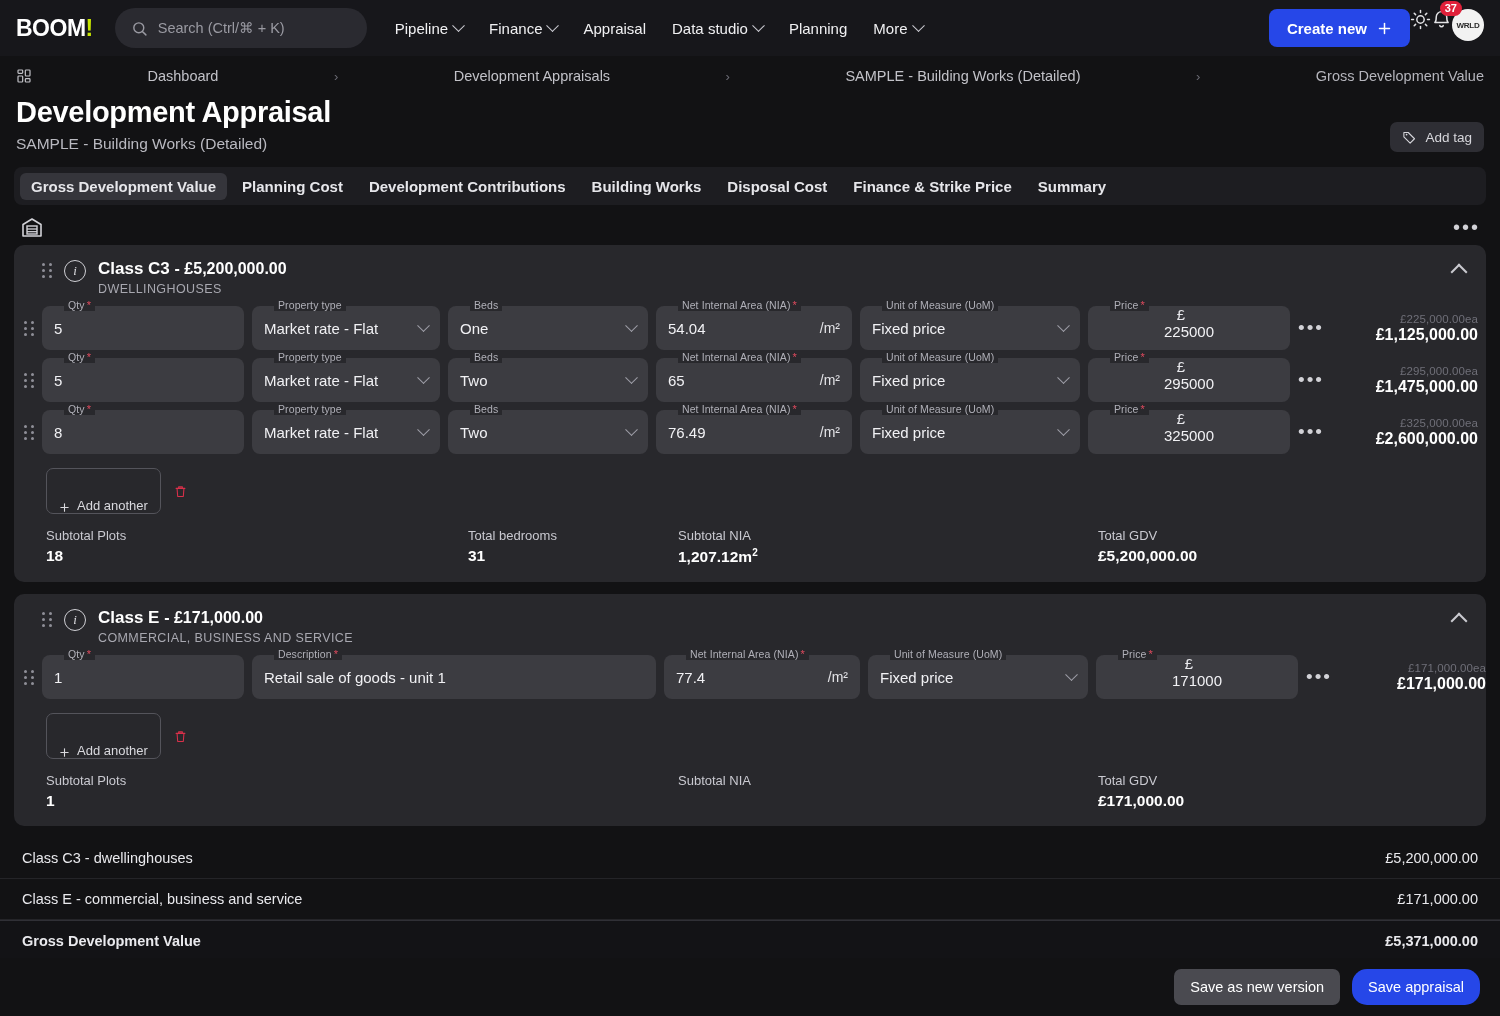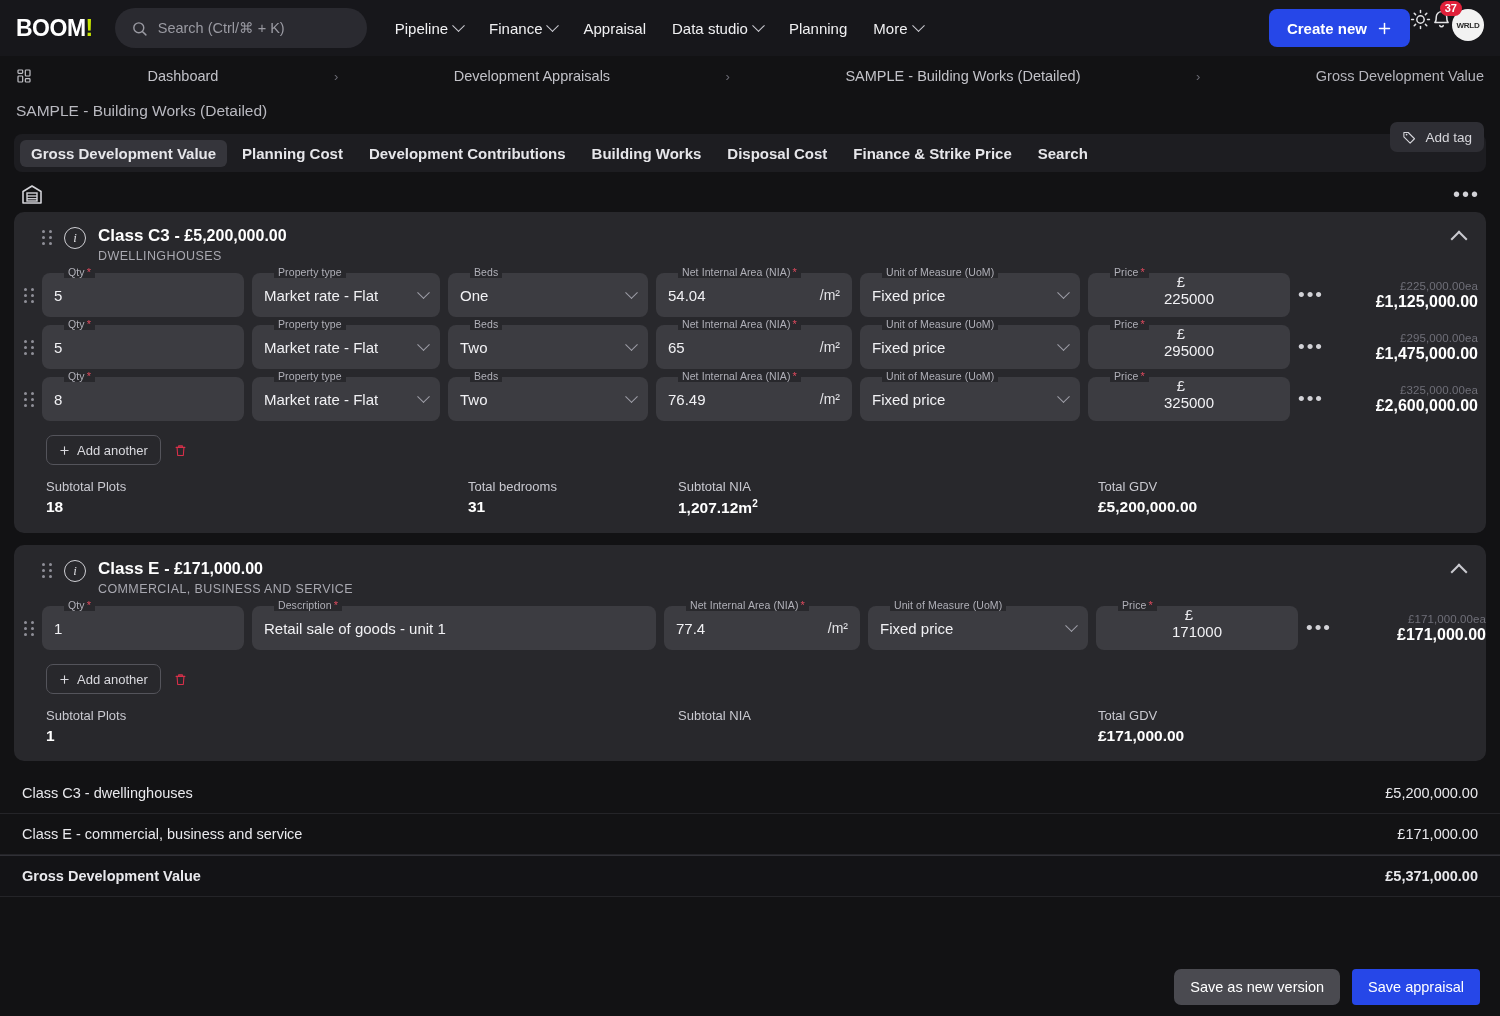--- a/index.html
+++ b/index.html
@@ -151,22 +151,22 @@
   .w-desc { width: 404px; }
   .w-qty2 { width: 202px; }
 
   .row-dots { color: #d2d2d7; font-size: 19px; letter-spacing: 2px; cursor: pointer; width: 34px; text-align: center; line-height: 10px; }
   .row-tot { text-align: right; min-width: 150px; padding-right: 4px; }
   .row-tot .ea { font-size: 11.5px; color: #6f6f78; letter-spacing: 0.1px; }
   .row-tot .big { font-size: 16px; font-weight: 700; color: #ffffff; margin-top: 1px; }
 
   .addrow { display: flex; align-items: center; gap: 12px; padding: 10px 0 2px 22px; }
   .add-another {
-    background: none; border: 1px solid #54545b; border-radius: 7px; height: 30px;
-    color: #d9d9de; font-size: 13px; padding: 0 12px; display: flex; align-items: center; gap: 7px;
+    background: none; border: 1px solid #54545b; border-radius: 7px; height: 46px;
+    color: #d9d9de; font-size: 13px; padding: 0 12px; display: flex; align-items: flex-end; gap: 7px;
     cursor: pointer;
   }
   .trash { cursor: pointer; display: flex; }
 
   .totals { display: flex; padding: 12px 0 6px 22px; }
   .tot-cell .tl { font-size: 13px; color: #c9c9d0; }
   .tot-cell .tv { font-size: 15.5px; font-weight: 700; color: #ffffff; margin-top: 4px; }
   .sup { font-size: 10px; vertical-align: super; }
 
   
@@ -181,21 +181,21 @@
   .footer {
     position: absolute; bottom: 0; left: 0; right: 0; height: 58px;
     background: #121214; display: flex; align-items: center; justify-content: flex-end;
     gap: 12px; padding: 0 20px;
   }
   .btn-sec {
     background: #4a4a50; color: #fff; border: none; border-radius: 7px;
     height: 36px; padding: 0 16px; font-size: 14.5px; cursor: pointer;
   }
   .btn-pri {
-    background: #2647e8; color: #fff; border: none; border-radius: 4px;
+    background: #2647e8; color: #fff; border: none; border-radius: 15px;
     height: 36px; padding: 0 16px; font-size: 14.5px; cursor: pointer;
   }
 </style>
 </head>
 <body>
 
 <div class="topbar">
   <div class="logo">
     <span>BOOM</span><span class="bang">!</span>
   </div>
@@ -282,38 +282,39 @@
   <span class="crumb">Dashboard</span>
   <span class="sep">›</span>
   <span class="crumb">Development Appraisals</span>
   <span class="sep">›</span>
   <span class="crumb">SAMPLE - Building Works (Detailed)</span>
   <span class="sep">›</span>
   <span class="crumb last">Gross Development Value</span>
 </div>
 
 <div class="page-head">
+  <h1>Development Appraisal</h1>
   <div class="subtitle">SAMPLE - Building Works (Detailed)</div>
   <button class="add-tag">
     <svg width="15" height="15" viewBox="0 0 24 24" fill="none">
       <path d="M3 11V4h7l10 10-7 7L3 11z" stroke="#d6d6db" stroke-width="1.7" stroke-linejoin="round"></path>
       <circle cx="7.3" cy="7.3" r="1.4" fill="#d6d6db"></circle>
     </svg>
     <span>Add tag</span>
   </button>
 </div>
 
 <div class="tabbar">
   <div class="tab active">Gross Development Value</div>
   <div class="tab">Planning Cost</div>
   <div class="tab">Development Contributions</div>
   <div class="tab">Building Works</div>
   <div class="tab">Disposal Cost</div>
   <div class="tab">Finance &amp; Strike Price</div>
-  <div class="tab">Search</div>
+  <div class="tab">Summary</div>
 </div>
 
 <div class="sec-toolbar">
   <svg width="24" height="24" viewBox="0 0 24 24" fill="none">
     <path d="M3 9.5L12 4l9 5.5V21H3V9.5z" stroke="#d2d2d7" stroke-width="1.6" stroke-linejoin="round"></path>
     <rect x="7" y="11" width="10" height="8" stroke="#d2d2d7" stroke-width="1.4" fill="none"></rect>
     <line x1="7" y1="14" x2="17" y2="14" stroke="#d2d2d7" stroke-width="1.3"></line>
     <line x1="7" y1="16.7" x2="17" y2="16.7" stroke="#d2d2d7" stroke-width="1.3"></line>
   </svg>
   <div class="dots">•••</div>

